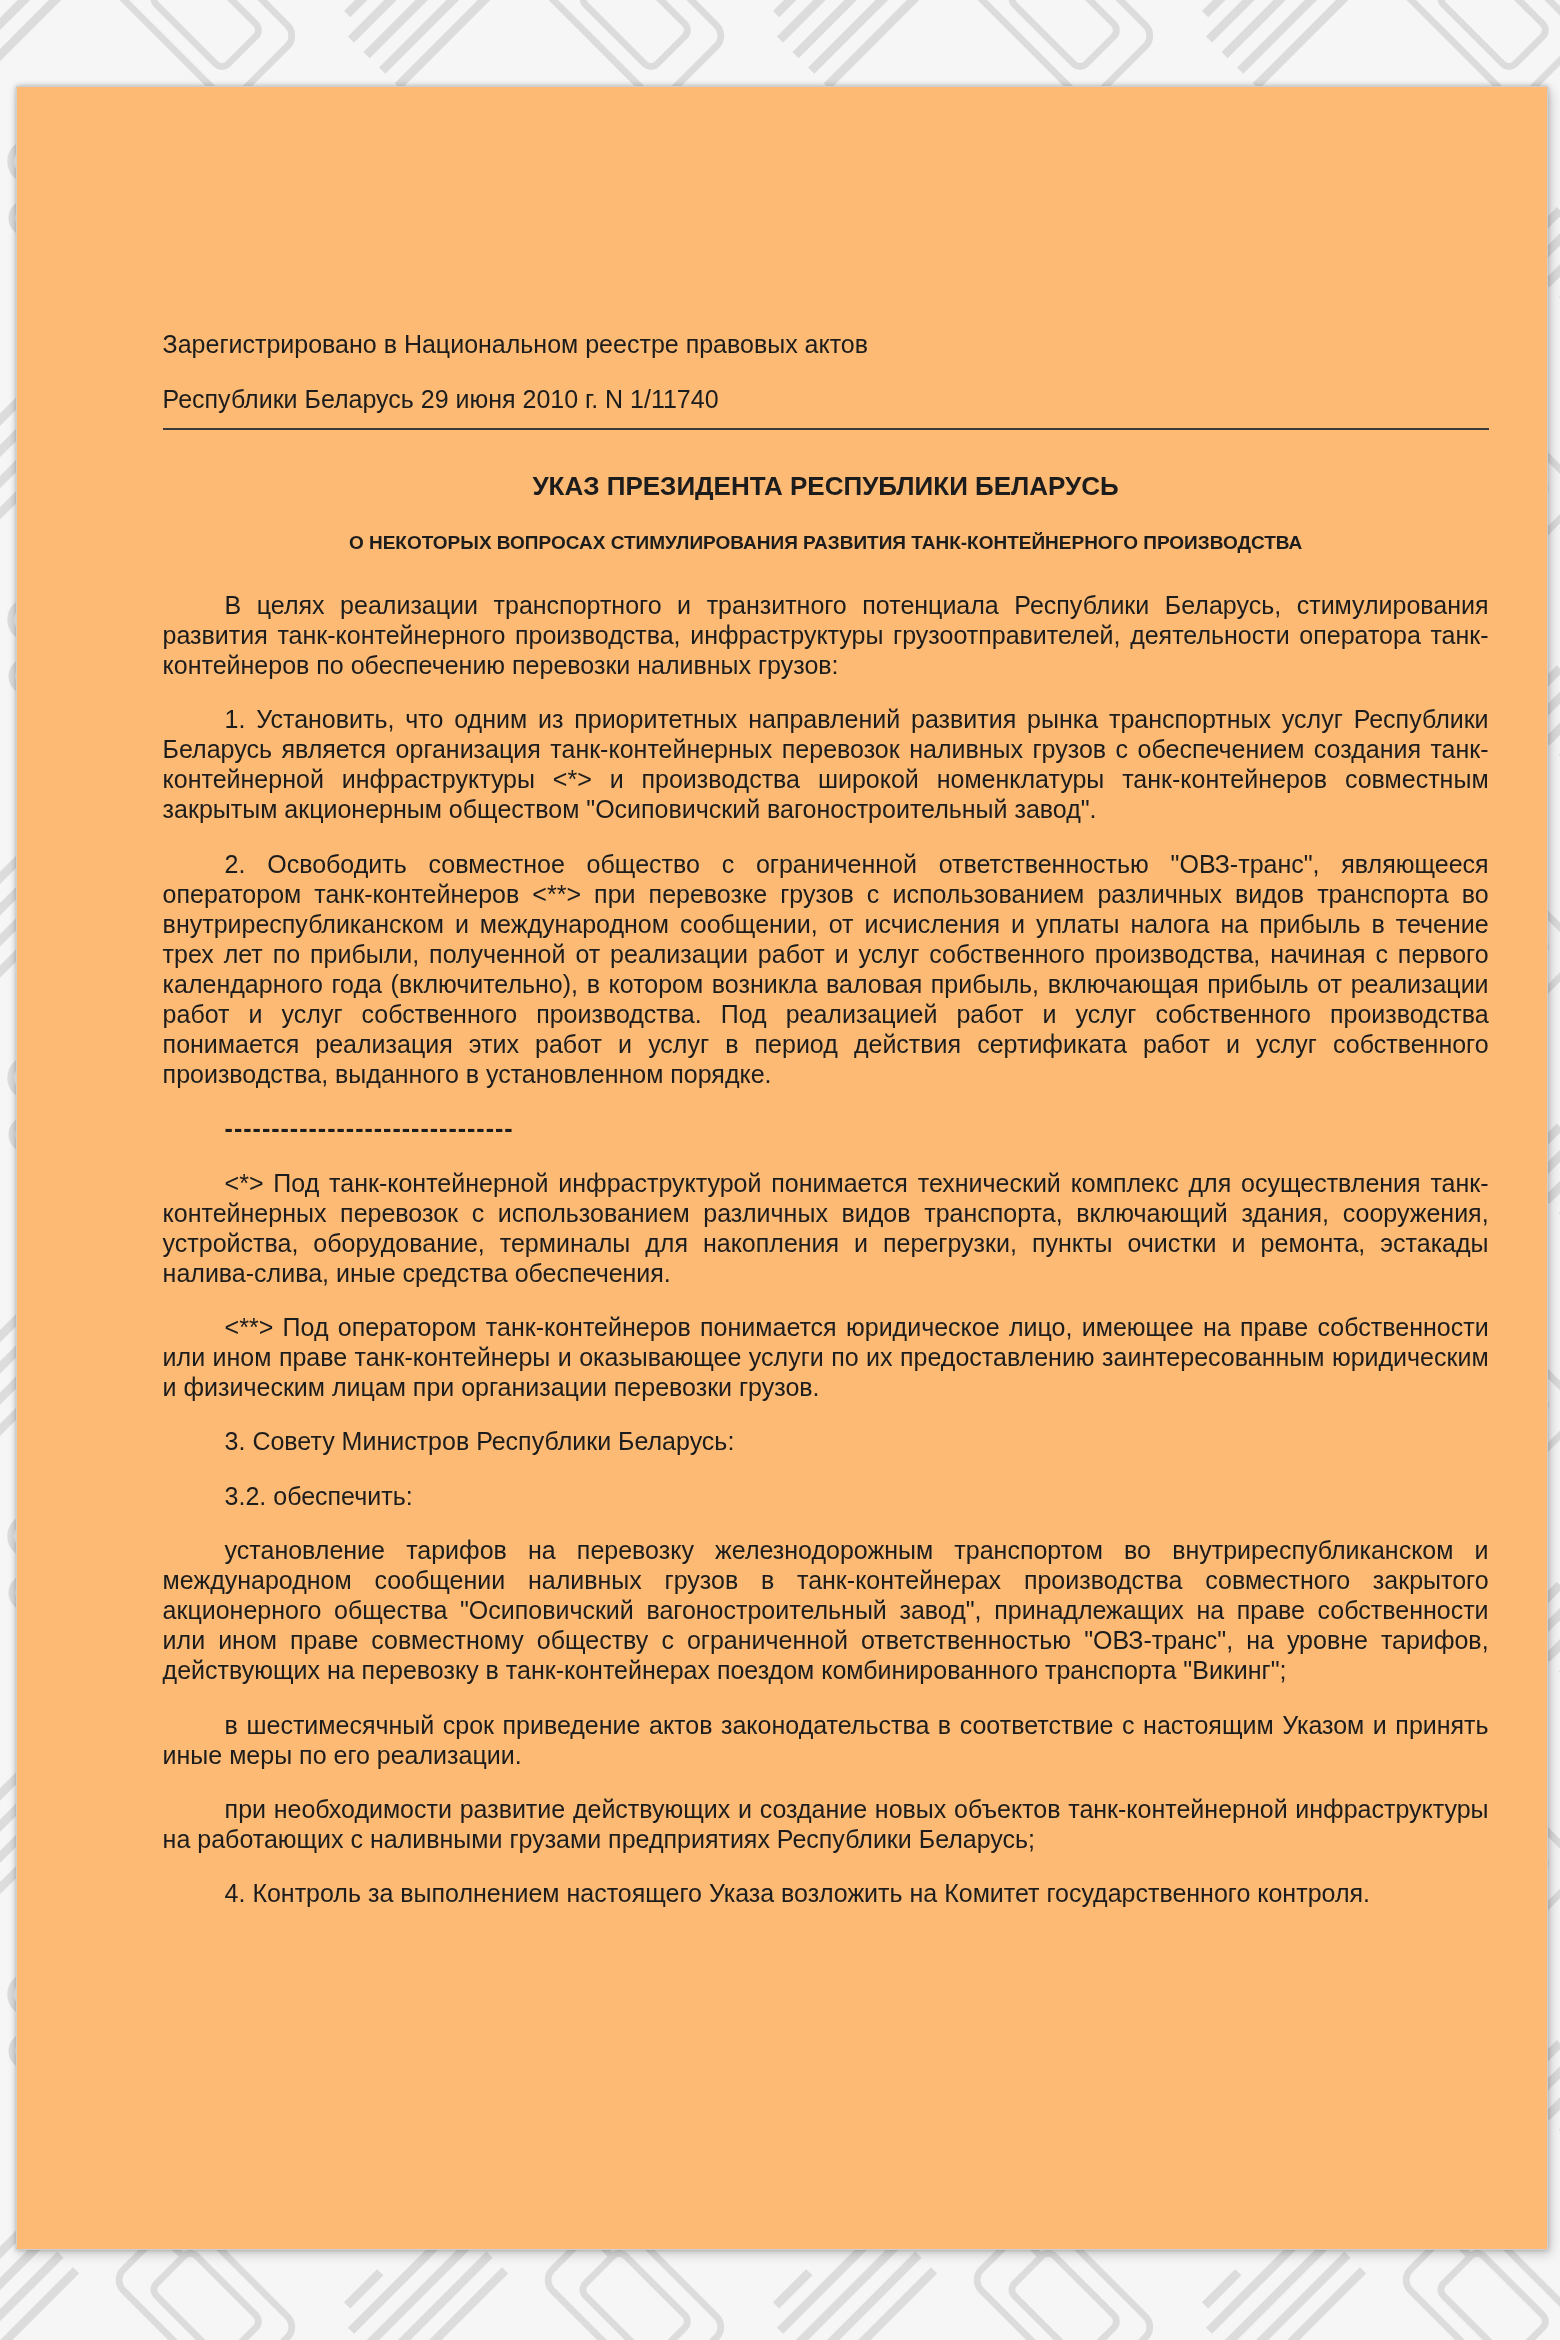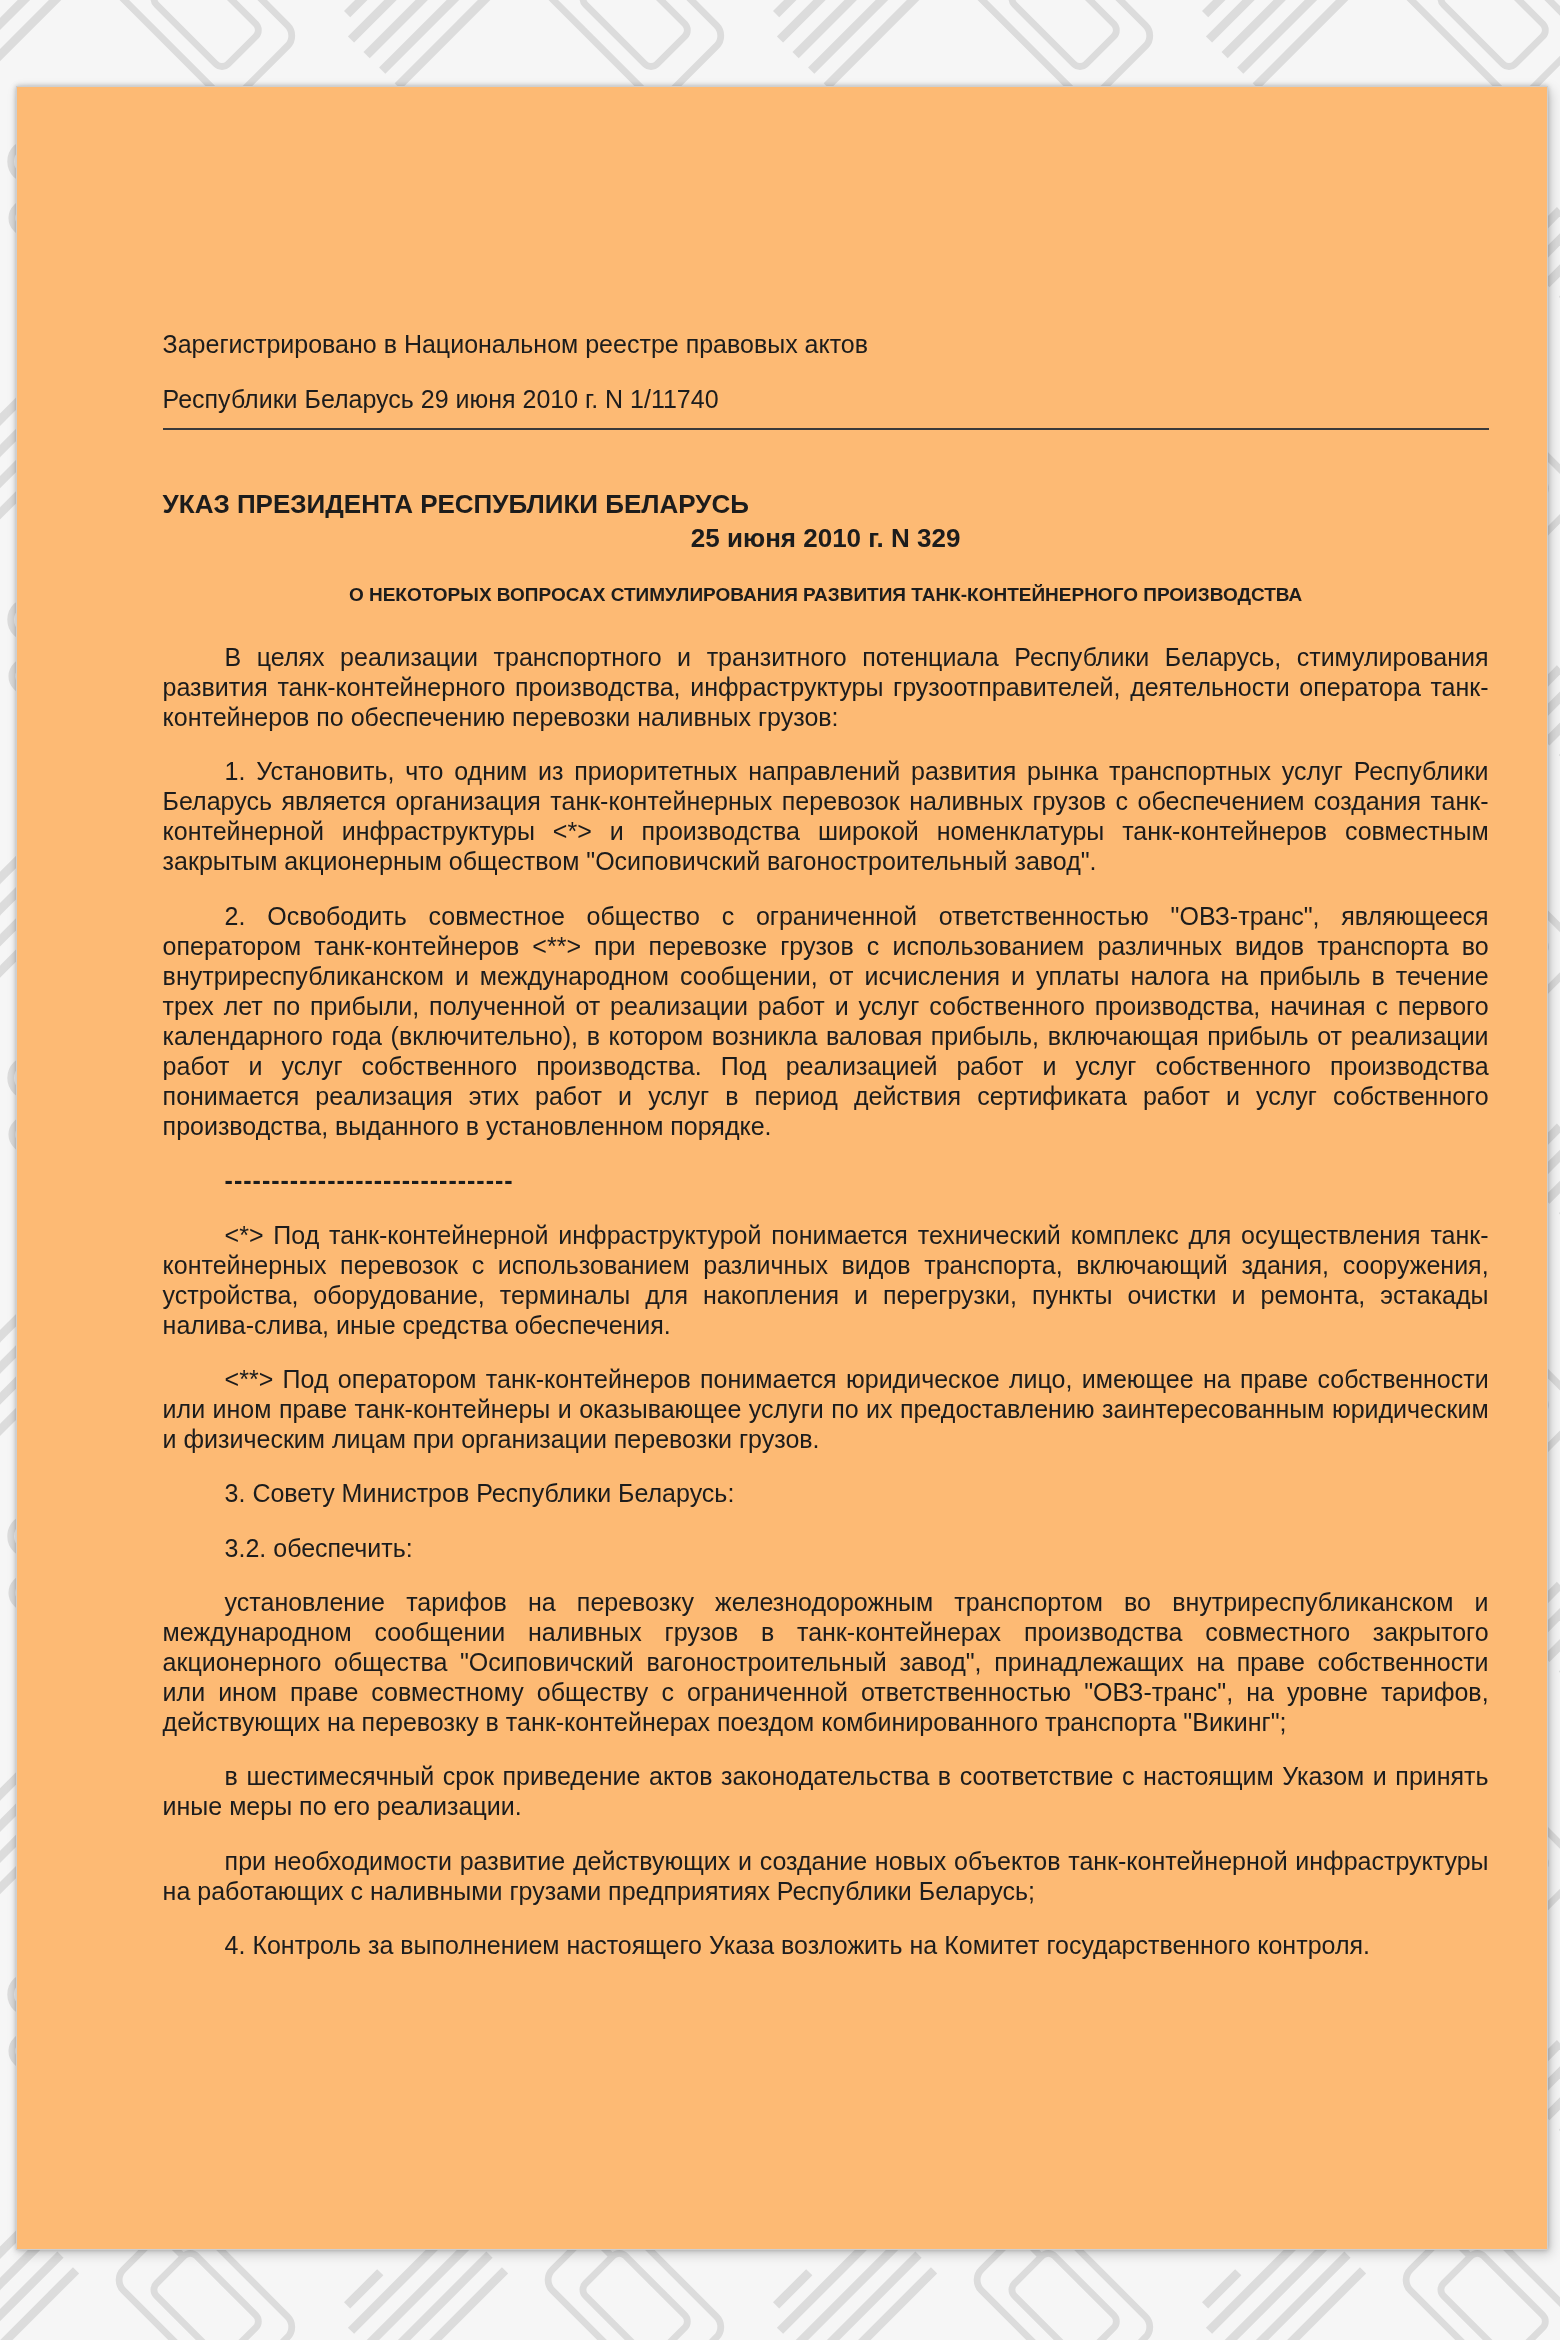--- a/index.html
+++ b/index.html
@@ -41,22 +41,22 @@
     margin-top: 24.4px;
   }
   .rule {
     margin-top: 12.7px;
     border: 0;
     border-top: 2.9px solid #3a3a3a;
     width: 100%;
     height: 0;
   }
   .title-line1 {
-    margin-top: 59px;
-    text-align: left;
+    margin-top: 41px;
+    text-align: center;
     font-weight: bold;
     font-size: 26px;
     line-height: 31px;
   }
   .title-line2 {
     margin-top: 2.9px;
     text-align: center;
     font-weight: bold;
     font-size: 26px;
     line-height: 31px;
@@ -202,21 +202,20 @@
   </svg>
 
 <div class="page">
 
   <div class="reg-line">Зарегистрировано в Национальном реестре правовых актов</div>
   <div class="reg-line">Республики Беларусь 29 июня 2010 г. N 1/11740</div>
 
   <div class="rule"></div>
 
   <div class="title-line1">УКАЗ ПРЕЗИДЕНТА РЕСПУБЛИКИ БЕЛАРУСЬ</div>
-  <div class="title-line2">25 июня 2010 г. N 329</div>
   <div class="subject">О НЕКОТОРЫХ ВОПРОСАХ СТИМУЛИРОВАНИЯ РАЗВИТИЯ ТАНК-КОНТЕЙНЕРНОГО ПРОИЗВОДСТВА</div>
 
   <p class="para first">В целях реализации транспортного и транзитного потенциала Республики Беларусь, стимулирования развития танк-контейнерного производства, инфраструктуры грузоотправителей, деятельности оператора танк-контейнеров по обеспечению перевозки наливных грузов:</p>
   <p class="para">1. Установить, что одним из приоритетных направлений развития рынка транспортных услуг Республики Беларусь является организация танк-контейнерных перевозок наливных грузов с обеспечением создания танк-контейнерной инфраструктуры &lt;*&gt; и производства широкой номенклатуры танк-контейнеров совместным закрытым акционерным обществом "Осиповичский вагоностроительный завод".</p>
   <p class="para">2. Освободить совместное общество с ограниченной ответственностью "ОВЗ-транс", являющееся оператором танк-контейнеров &lt;**&gt; при перевозке грузов с использованием различных видов транспорта во внутриреспубликанском и международном сообщении, от исчисления и уплаты налога на прибыль в течение трех лет по прибыли, полученной от реализации работ и услуг собственного производства, начиная с первого календарного года (включительно), в котором возникла валовая прибыль, включающая прибыль от реализации работ и услуг собственного производства. Под реализацией работ и услуг собственного производства понимается реализация этих работ и услуг в период действия сертификата работ и услуг собственного производства, выданного в установленном порядке.</p>
   <p class="para sep">-------------------------------</p>
   <p class="para">&lt;*&gt; Под танк-контейнерной инфраструктурой понимается технический комплекс для осуществления танк-контейнерных перевозок с использованием различных видов транспорта, включающий здания, сооружения, устройства, оборудование, терминалы для накопления и перегрузки, пункты очистки и ремонта, эстакады налива-слива, иные средства обеспечения.</p>
   <p class="para">&lt;**&gt; Под оператором танк-контейнеров понимается юридическое лицо, имеющее на праве собственности или ином праве танк-контейнеры и оказывающее услуги по их предоставлению заинтересованным юридическим и физическим лицам при организации перевозки грузов.</p>
   <p class="para">3. Совету Министров Республики Беларусь:</p>
   <p class="para">3.2. обеспечить:</p>

